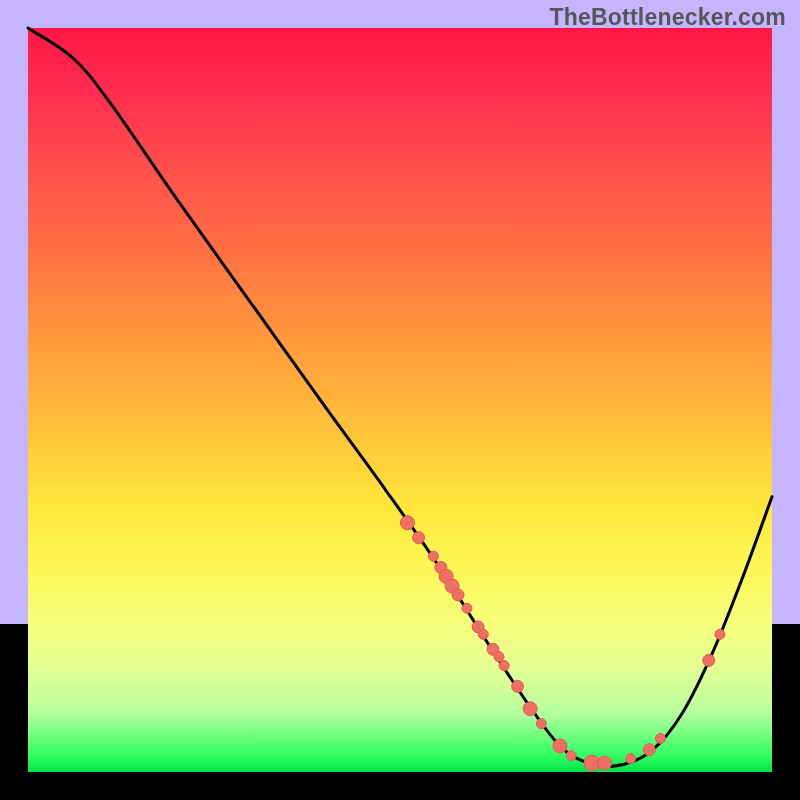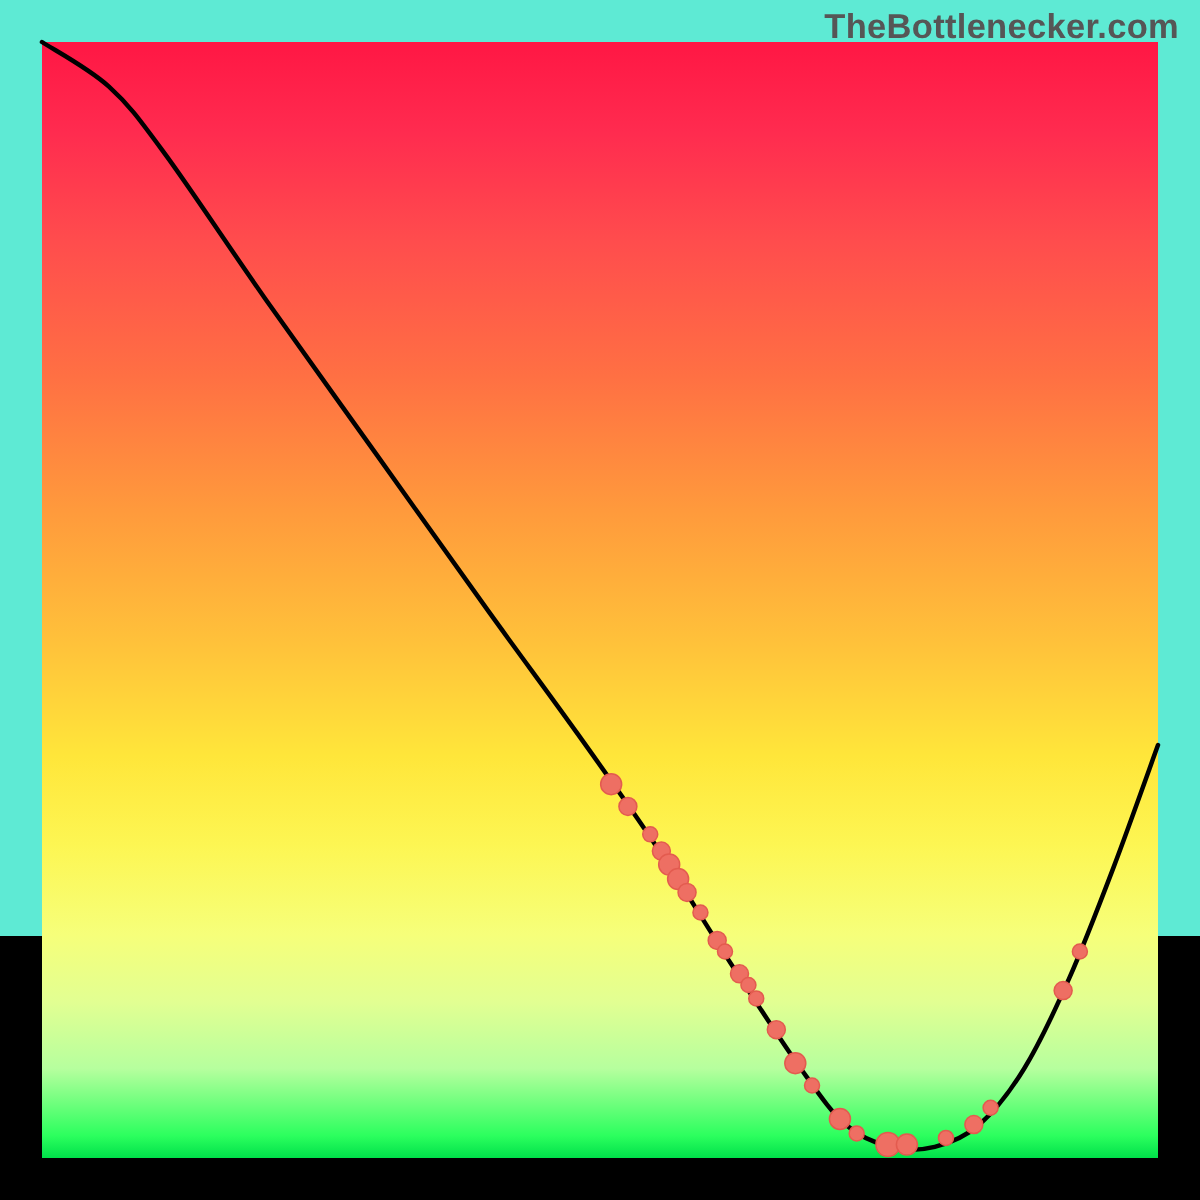--- a/index.html
+++ b/index.html
@@ -1,21 +1,21 @@
 <!DOCTYPE html>
 <html><head>
 <meta charset="utf-8">
 <style>
   * { margin: 0; padding: 0; box-sizing: border-box; }
   html, body { width: 800px; height: 800px; overflow: hidden; background: #000; }
   .frame {
     position: relative;
     width: 800px;
     height: 624px;
-    background: #5eead4;
+    background: #c4b5fd;
   }
   .attribution {
     position: absolute;
     top: 4px;
     right: 14px;
     font-family: Arial, Helvetica, sans-serif;
     font-size: 23px;
     font-weight: 600;
     color: #565656;
     letter-spacing: 0.2px;

